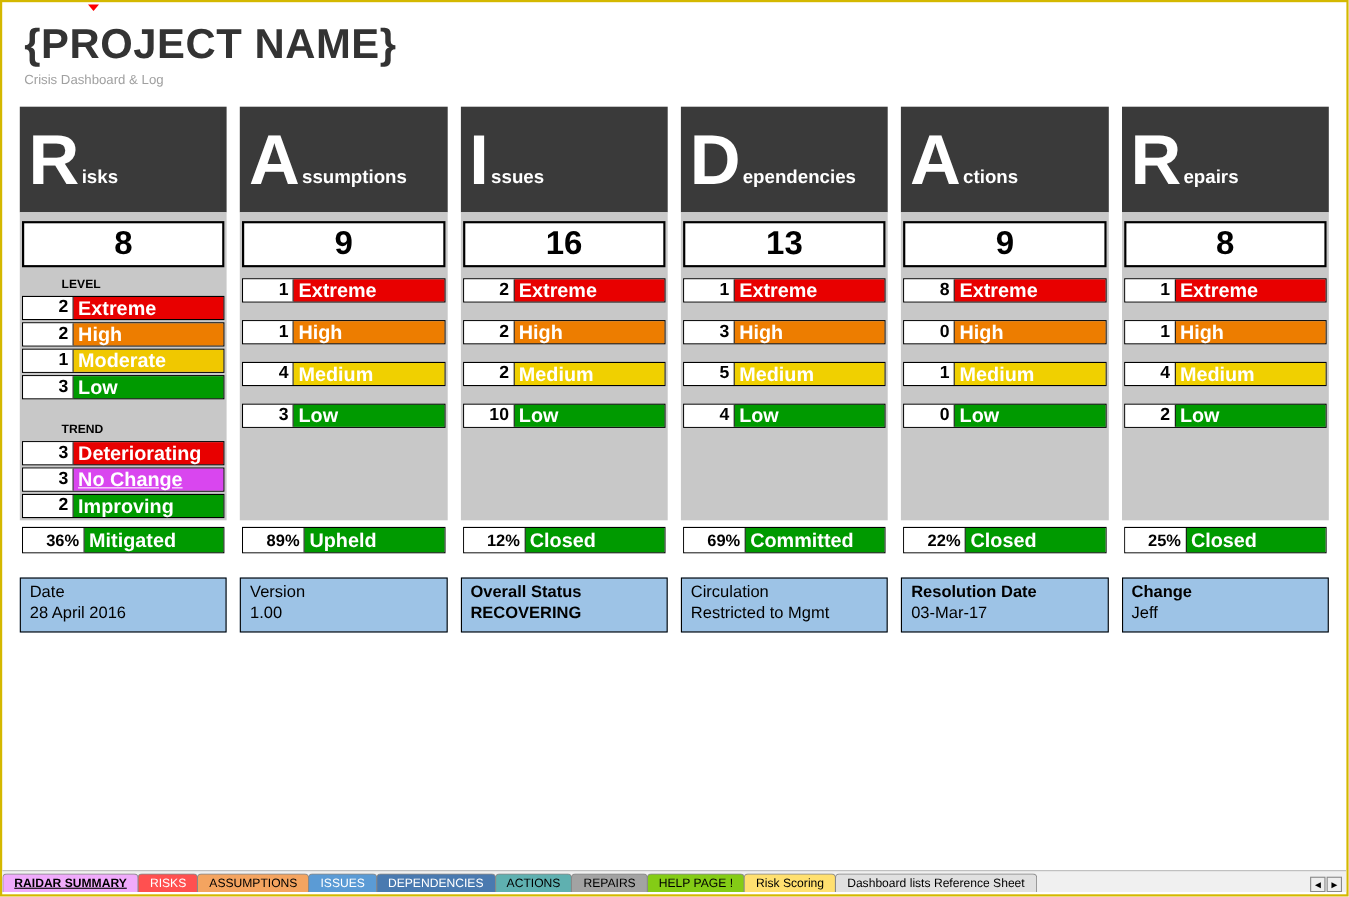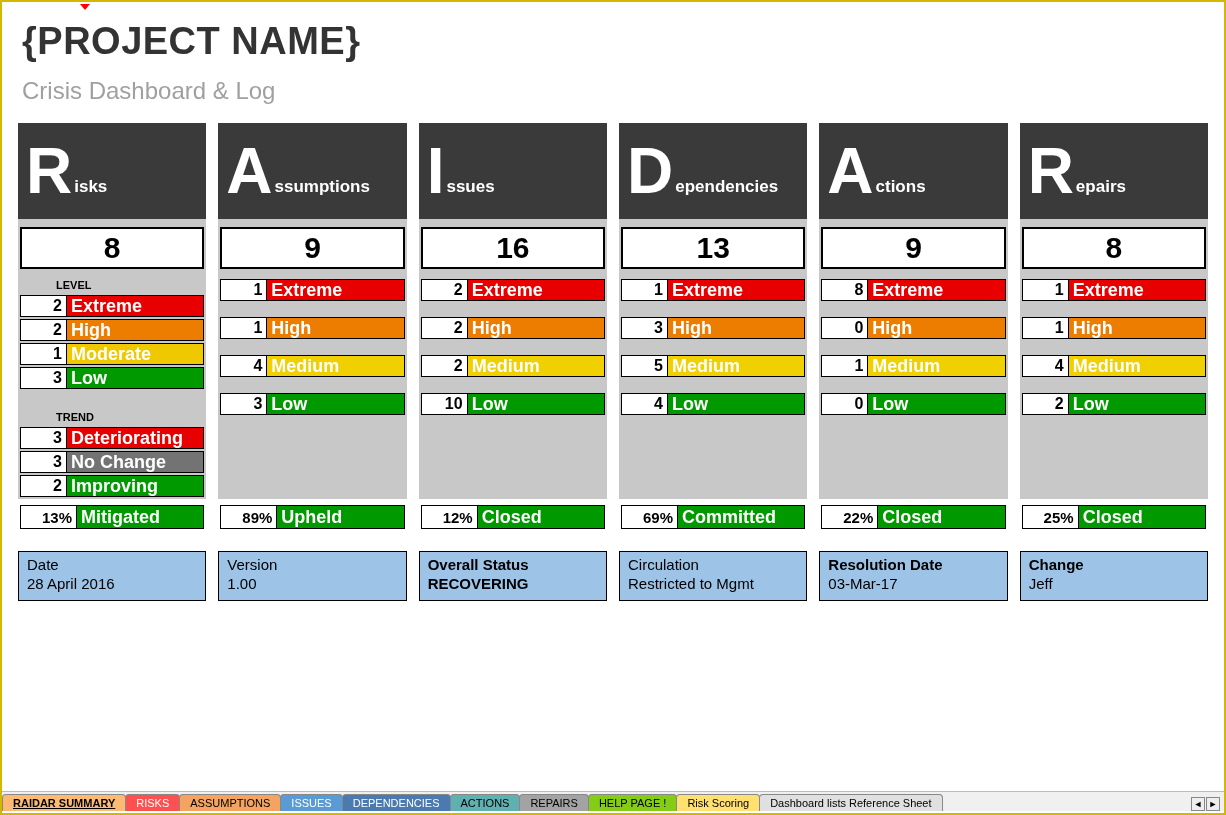--- a/index.html
+++ b/index.html
@@ -23,23 +23,23 @@
   .header {
     padding: 18px 36px 10px 20px;
   }
   .header h1 {
     font-size: 38px;
     font-weight: 900;
     color: #333;
     letter-spacing: 0.5px;
   }
   .header .sub {
-    font-size: 24px;
+    font-size: 12px;
     color: #a0a0a0;
-    margin-top: 14px;
+    margin-top: 2px;
   }
   .grid {
     display: flex;
     gap: 12px;
     padding: 8px 16px 0 16px;
   }
   .col {
     flex: 1;
     display: flex;
     flex-direction: column;
@@ -117,21 +117,21 @@
     display: flex;
     align-items: center;
     padding-left: 4px;
   }
   .bg-extreme { background: #e80000; }
   .bg-high    { background: #ed7d00; }
   .bg-moderate{ background: #f0c800; }
   .bg-medium  { background: #f0d000; }
   .bg-low     { background: #009a00; }
   .bg-improv  { background: #009a00; }
-  .bg-nochange{ background: #737373; }
+  .bg-nochange{ background: #d946ef; text-decoration: underline; }
   .bg-deterior{ background: #e80000; }
   .bg-green   { background: #009a00; }
   .breakdown { margin-top: 10px; }
   .breakdown .level-row { margin-bottom: 16px; }
   .pct-row {
     display: flex;
     margin: 6px 2px 4px 2px;
     border: 1px solid #000;
     height: 24px;
   }
@@ -169,21 +169,21 @@
   .tab {
     padding: 2px 10px;
     border-top-left-radius: 4px;
     border-top-right-radius: 4px;
     border: 1px solid #888;
     border-bottom: none;
     margin-right: -1px;
     white-space: nowrap;
     color: #000;
   }
-  .tab.active { background: #fdba74; font-weight: 700; text-decoration: underline; }
+  .tab.active { background: #f0abfc; font-weight: 700; text-decoration: underline; }
   .t-red { background: #ff5050; color:#fff; }
   .t-orange { background: #f4a460; }
   .t-blue { background: #5b9bd5; color:#fff; }
   .t-dblue { background: #4a7ab0; color:#fff; }
   .t-teal { background: #5fb0b0; }
   .t-cyan { background: #a3a3a3; }
   .t-lime { background: #84cc16; }
   .t-yellow { background: #ffe070; }
   .t-grey { background: #e0e0e0; }
   .scroll-stub {
@@ -249,21 +249,21 @@
           <div class="level-num">3</div>
           <div class="level-lbl bg-nochange">No Change</div>
         </div>
         <div class="level-row">
           <div class="level-num">2</div>
           <div class="level-lbl bg-improv">Improving</div>
         </div>
       </div>
     </div>
     <div class="pct-row">
-      <div class="level-num">13%</div>
+      <div class="level-num">36%</div>
       <div class="level-lbl bg-green">Mitigated</div>
     </div>
   </div>
 
   <div class="col">
     <div class="col-head">
       <span class="big">A</span>
       <span class="small">ssumptions</span>
     </div>
     <div class="body-area">

